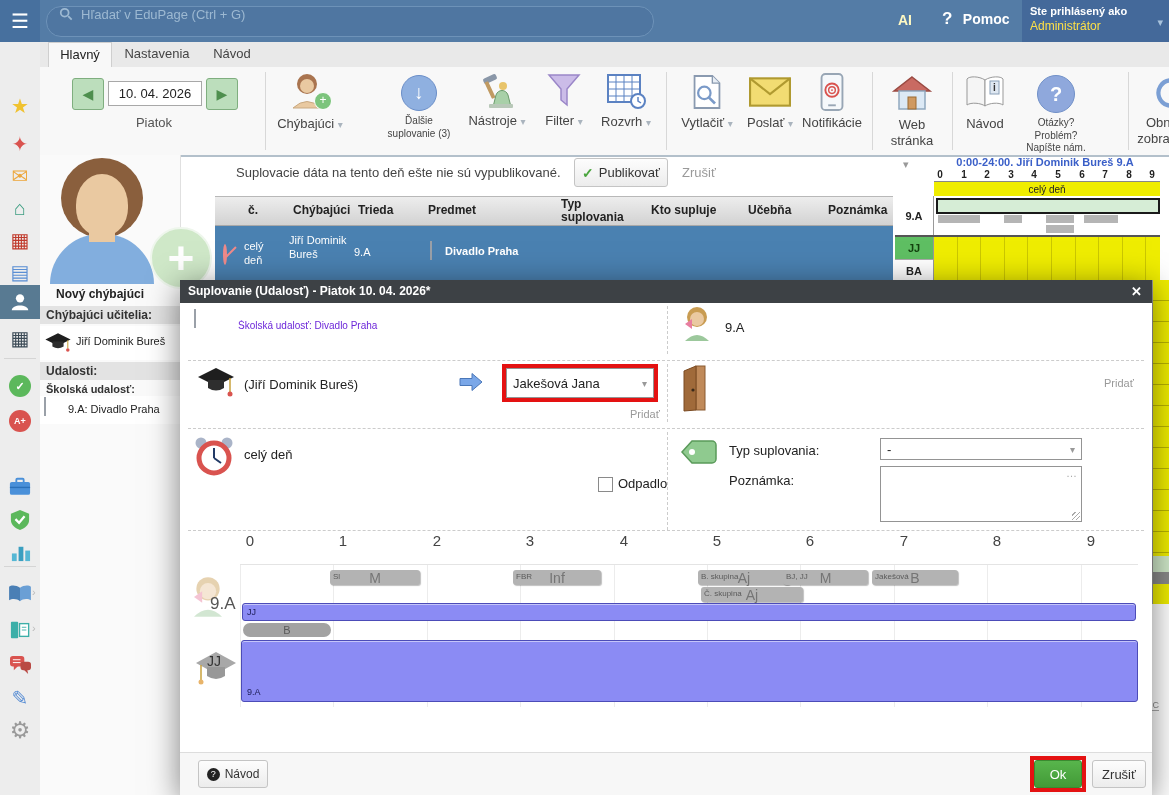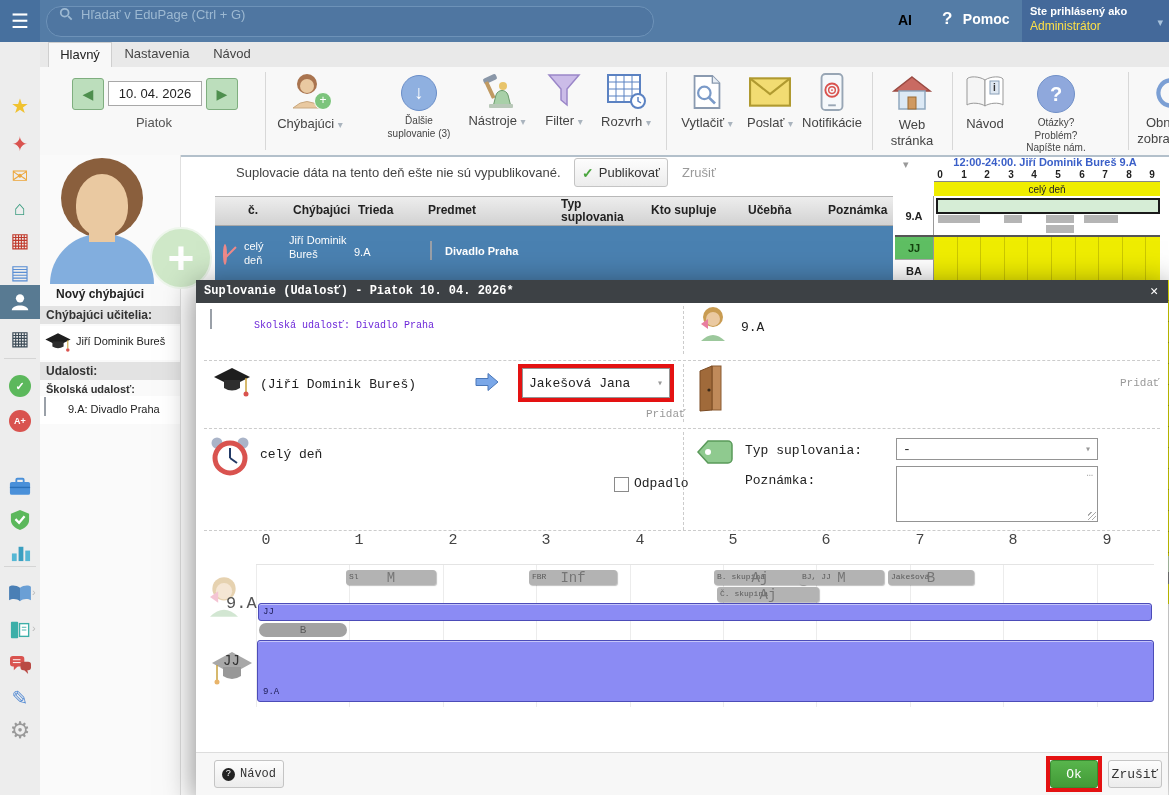--- a/index.html
+++ b/index.html
@@ -3,21 +3,21 @@
 <meta charset="utf-8">
 <style>
   html,body{margin:0;padding:0;background:#cfd4d9;font-family:"Liberation Sans",sans-serif;}
   .screen{position:relative;width:1169px;height:795px;background:#fff;overflow:hidden;font-family:"Liberation Sans",sans-serif;}
   .a{position:absolute;}
   .nw{white-space:nowrap;overflow:hidden;}
   
   .topbar{left:0;top:0;width:1169px;height:42px;background:#547ca6;}
   .hamb{left:0;top:0;width:40px;height:42px;background:#47709e;color:#fff;font-size:20px;display:flex;align-items:center;justify-content:center;cursor:pointer;}
   .search{left:46px;top:6px;width:594px;height:29px;background:#4f76a1;border:1px solid #6d92b8;border-radius:15px;display:flex;align-items:flex-start;padding-left:12px;color:#9db9d2;font-size:13px;gap:8px;}
-  .tb-ai{color:#000000;font-weight:bold;font-size:14px;}
+  .tb-ai{color:#fef9c3;font-weight:bold;font-size:14px;}
   .userbox{left:1022px;top:0;width:147px;height:42px;background:#44699a;color:#fff;padding:5px 8px;box-sizing:border-box;cursor:pointer;}
   
   .tabbar{left:40px;top:42px;width:1129px;height:25px;background:#e9e9e9;border-bottom:1px solid #cfcfcf;}
   .tab{position:absolute;top:0;height:24px;line-height:24px;text-align:center;font-size:13px;color:#444;cursor:pointer;}
   .tab.active{background:#f8f8f8;border:1px solid #cfcfcf;border-bottom:none;color:#222;height:25px;}
   
   .toolbar{left:40px;top:67px;width:1129px;height:88px;background:#f8f8f8;border-bottom:2px solid #b3c0cb;}
   .tdiv{position:absolute;top:5px;width:1px;height:78px;background:#d8d8d8;}
   .navbtn{position:absolute;width:30px;height:30px;background:#bcdebc;border:1px solid #7fae7f;border-radius:3px;color:#4e8f4e;font-size:14px;display:flex;align-items:center;justify-content:center;cursor:pointer;}
   .tbbtn{position:absolute;display:flex;flex-direction:column;align-items:center;cursor:pointer;}
@@ -30,21 +30,21 @@
   .badge{width:22px;height:22px;border-radius:50%;display:flex;align-items:center;justify-content:center;color:#fff;font-size:11px;font-weight:bold;}
   
   .lp-head{position:absolute;left:40px;width:140px;height:18px;background:#e3e3e3;font-size:12px;font-weight:bold;color:#333;line-height:18px;padding-left:6px;box-sizing:border-box;}
   
   .th{position:absolute;top:196px;height:30px;background:linear-gradient(#ededed,#d2d2d2);border-top:1px solid #b8b8b8;border-bottom:1px solid #a8a8a8;font-size:12px;font-weight:bold;color:#222;box-sizing:border-box;display:flex;align-items:center;padding-left:6px;line-height:1.1;}
   
   .ylw{background:repeating-linear-gradient(90deg,#efed00 0 22.6px,#cbc700 22.6px 23.6px);}
   .btlab{position:absolute;left:895px;width:39px;box-sizing:border-box;border-right:1px solid #999;border-bottom:1px solid #aaa;background:#fff;font-size:11px;font-weight:bold;color:#222;display:flex;align-items:center;justify-content:center;}
   .hbg{position:absolute;top:169px;width:16px;text-align:center;font-size:10px;font-weight:bold;color:#222;}
   
-  .modal{left:196px;top:280px;width:972px;height:515px;background:#fff;box-shadow:0 6px 30px rgba(0,0,0,.5);z-index:50;font-family:Liberation Mono, monospace;}
+  .modal{left:180px;top:280px;width:972px;height:515px;background:#fff;box-shadow:0 6px 30px rgba(0,0,0,.5);z-index:50;}
   .mhead{position:absolute;left:0;top:0;width:972px;height:23px;background:#3d4145;color:#fff;font-size:12px;font-weight:bold;line-height:23px;padding-left:8px;box-sizing:border-box;}
   .vdash{position:absolute;width:0;border-left:1px dashed #ccc;}
   .hdash{position:absolute;left:8px;width:956px;height:0;border-top:1px dashed #ccc;}
   .sel{position:absolute;background:#fff;border:1px solid #949494;box-sizing:border-box;font-size:13px;color:#222;display:flex;align-items:center;padding:0 6px;justify-content:space-between;cursor:pointer;}
   .addlink{position:absolute;font-size:11px;color:#999;cursor:pointer;}
   .mhour{position:absolute;top:252px;width:30px;text-align:center;font-size:15px;color:#444;}
   .lesson{position:absolute;height:15px;background:#b3b3b3;border-radius:3px;box-shadow:1px 1px 1px rgba(0,0,0,.25);}
   .lesson .rm{position:absolute;left:3px;top:2px;font-size:8px;color:#5a5a5a;white-space:nowrap;}
   .lesson .sj{position:absolute;left:0;right:0;top:0;text-align:center;font-size:14px;color:#757575;}
   .pbar{position:absolute;background:#8b8bf4;border:1px solid #4c4cb8;border-radius:3px;box-sizing:border-box;box-shadow:inset 0 1px 0 rgba(255,255,255,.5);}
@@ -349,21 +349,21 @@
   <div class="a" style="left:215px;top:226px;width:678px;height:59px;background:#4a81b1;cursor:pointer;">
     <span class="noentry a" style="left:8px;top:20px;"></span>
     <span class="a" style="left:29px;top:13px;width:40px;color:#fff;font-size:11px;line-height:1.3;">celý deň</span>
     <span class="a" style="left:74px;top:7px;width:58px;color:#fff;font-size:11px;line-height:1.3;">Jiří Dominik Bureš</span>
     <span class="a" style="left:139px;top:20px;color:#fff;font-size:11px;">9.A</span>
     <span class="cal a" style="left:211px;top:16px;width:14px;height:15px;"></span>
     <span class="a" style="left:230px;top:19px;color:#fff;font-size:11px;font-weight:bold;">Divadlo Praha</span>
   </div>
 
   <span class="a" style="left:903px;top:158px;color:#999;font-size:11px;cursor:pointer;">▾</span>
-  <div class="a nw" style="left:925px;top:156px;width:240px;text-align:center;font-size:11px;font-weight:bold;color:#3a5fc8;">12:00-24:00. Jiří Dominik Bureš 9.A</div>
+  <div class="a nw" style="left:925px;top:156px;width:240px;text-align:center;font-size:11px;font-weight:bold;color:#3a5fc8;">0:00-24:00. Jiří Dominik Bureš 9.A</div>
   <span class="hbg" style="left:932px;">0</span>
   <span class="hbg" style="left:956px;">1</span>
   <span class="hbg" style="left:979px;">2</span>
   <span class="hbg" style="left:1003px;">3</span>
   <span class="hbg" style="left:1026px;">4</span>
   <span class="hbg" style="left:1050px;">5</span>
   <span class="hbg" style="left:1074px;">6</span>
   <span class="hbg" style="left:1097px;">7</span>
   <span class="hbg" style="left:1121px;">8</span>
   <span class="hbg" style="left:1144px;">9</span>

